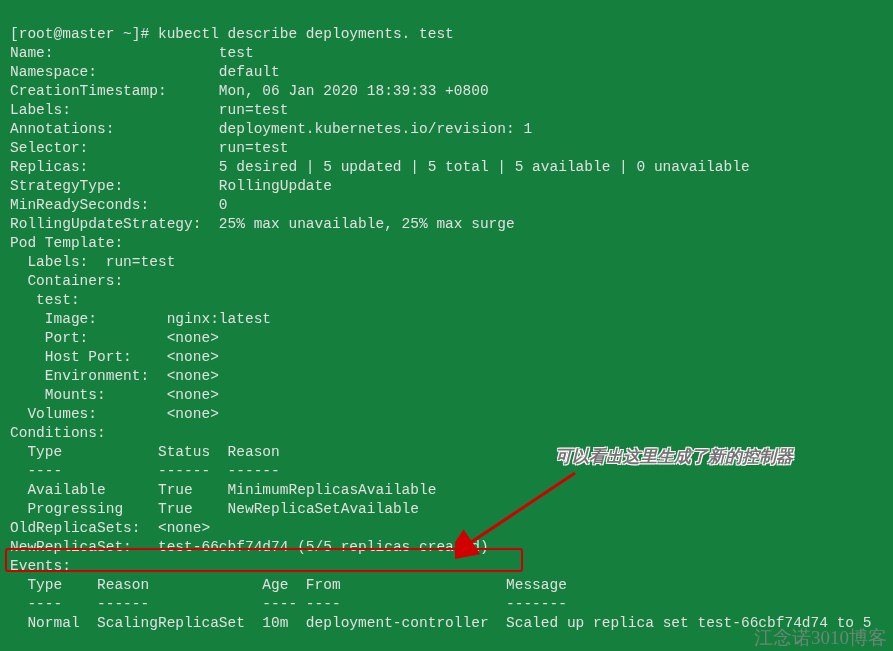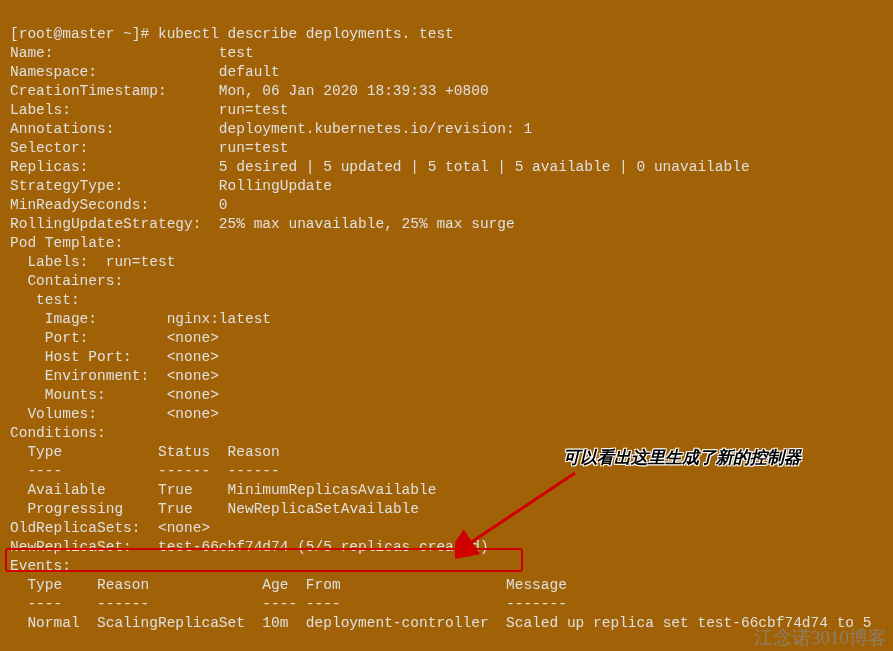--- a/index.html
+++ b/index.html
@@ -7,47 +7,46 @@
       background: #fff;
       font-family: "Consolas", "Monaco", "Courier New", monospace;
       font-size: 14.5px;
       line-height: 19px;
       width: 893px;
       height: 651px;
       position: relative;
       overflow: hidden;
     }
     .terminal {
-      background: #a16207;
+      background: #15803d;
       color: #e0e0e0;
       padding: 6px 26px 8px 10px;
       white-space: pre;
       position: relative;
       height: 100%;
     }
     .highlight-box {
       position: absolute;
       border: 2px solid #d00000;
       border-radius: 3px;
       pointer-events: none;
     }
     .annotation-text {
       position: absolute;
-      color: #000000;
-      font-family: Liberation Sans, sans-serif;
+      color: #737373;
+      font-family: Liberation Mono, monospace;
       font-size: 17px;
       font-style: italic;
       font-weight: bold;
       text-shadow:
         -1px -1px 0 #fff,
          1px -1px 0 #fff,
         -1px  1px 0 #fff,
          1px  1px 0 #fff;
       pointer-events: none;
-      margin-left: 8px;
     }
     .arrow {
       position: absolute;
       pointer-events: none;
     }
     .watermark {
       position: absolute;
       right: 6px;
       bottom: 4px;
       font-family: "SimSun", "宋体", serif;

